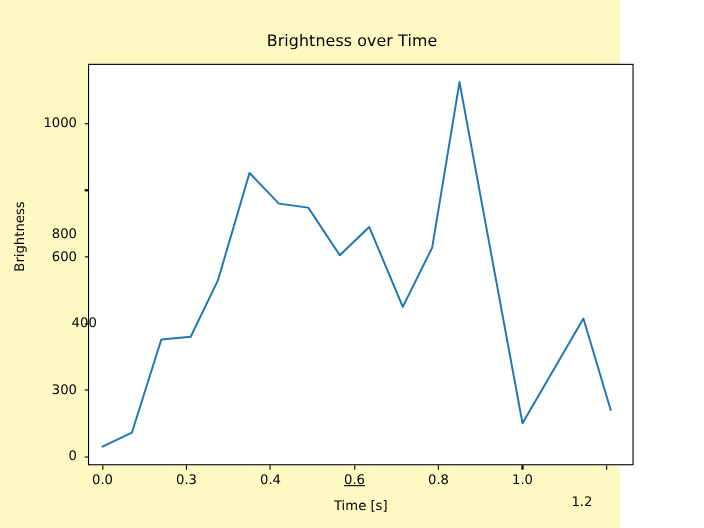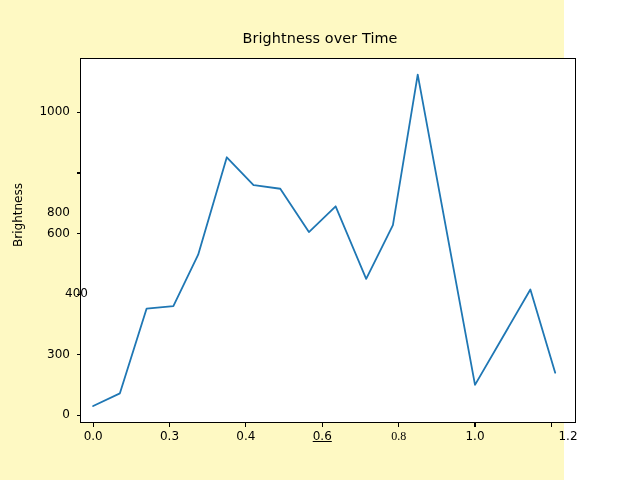--- a/index.html
+++ b/index.html
@@ -126,34 +126,35 @@
   <div id="ticks-layer">
       <div class="tick-mark-x" style="left: 92.6232px;"></div>
       <div class="tick-label-x" style="left: 93.1732px;">0.0</div>
       <div class="tick-mark-x" style="left: 168.99px;"></div>
       <div class="tick-label-x" style="left: 169.54px;">0.3</div>
       <div class="tick-mark-x" style="left: 245.356px;"></div>
       <div class="tick-label-x" style="left: 245.906px;">0.4</div>
       <div class="tick-mark-x" style="left: 321.723px;"></div>
       <div class="tick-label-x" style="left: 322.273px; text-decoration: underline;">0.6</div>
       <div class="tick-mark-x" style="left: 398.089px;"></div>
-      <div class="tick-label-x" style="left: 398.639px; font-family: Liberation Serif, serif;">0.8</div>
+      <div class="tick-label-x" style="left: 398.639px;">0.8</div>
       <div class="tick-mark-x" style="left: 474.455px;"></div>
       <div class="tick-label-x" style="left: 475.005px;">1.0</div>
       <div class="tick-mark-x" style="left: 550.822px;"></div>
-      <div class="tick-label-x" style="left: 568px;">1.2</div>
+      <div class="tick-label-x" style="left: 529px; margin-top: 20px;">1.2</div>
       <div class="tick-mark-y" style="top: 414.581px;"></div>
       <div class="tick-label-y" style="top: 415.131px;">0</div>
       <div class="tick-mark-y" style="top: 354.05px;"></div>
       <div class="tick-label-y" style="top: 354.6px;">300</div>
       <div class="tick-mark-y" style="top: 293.52px;"></div>
       <div class="tick-label-y" style="top: 294.07px; margin-left: 18px;">400</div>
       <div class="tick-mark-y" style="top: 232.989px;"></div>
       <div class="tick-label-y" style="top: 233.539px;">600</div>
       <div class="tick-mark-y" style="top: 172.458px;"></div>
       <div class="tick-label-y" style="top: 173.008px; margin-top: 32px;">800</div>
       <div class="tick-mark-y" style="top: 111.928px;"></div>
       <div class="tick-label-y" style="top: 112.478px;">1000</div>
     </div>
 
+  <div id="xlabel">Time [s]</div>
   <div id="ylabel">Brightness</div>
 
 </div>
 
 </body></html>

